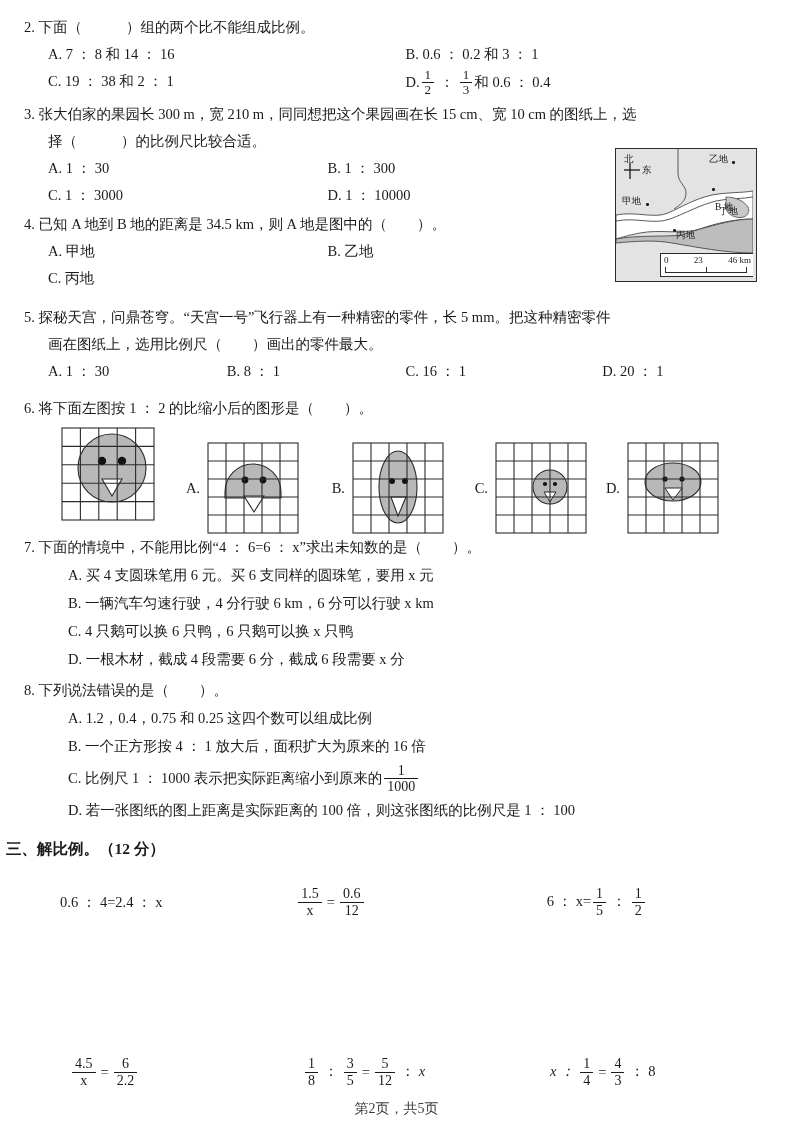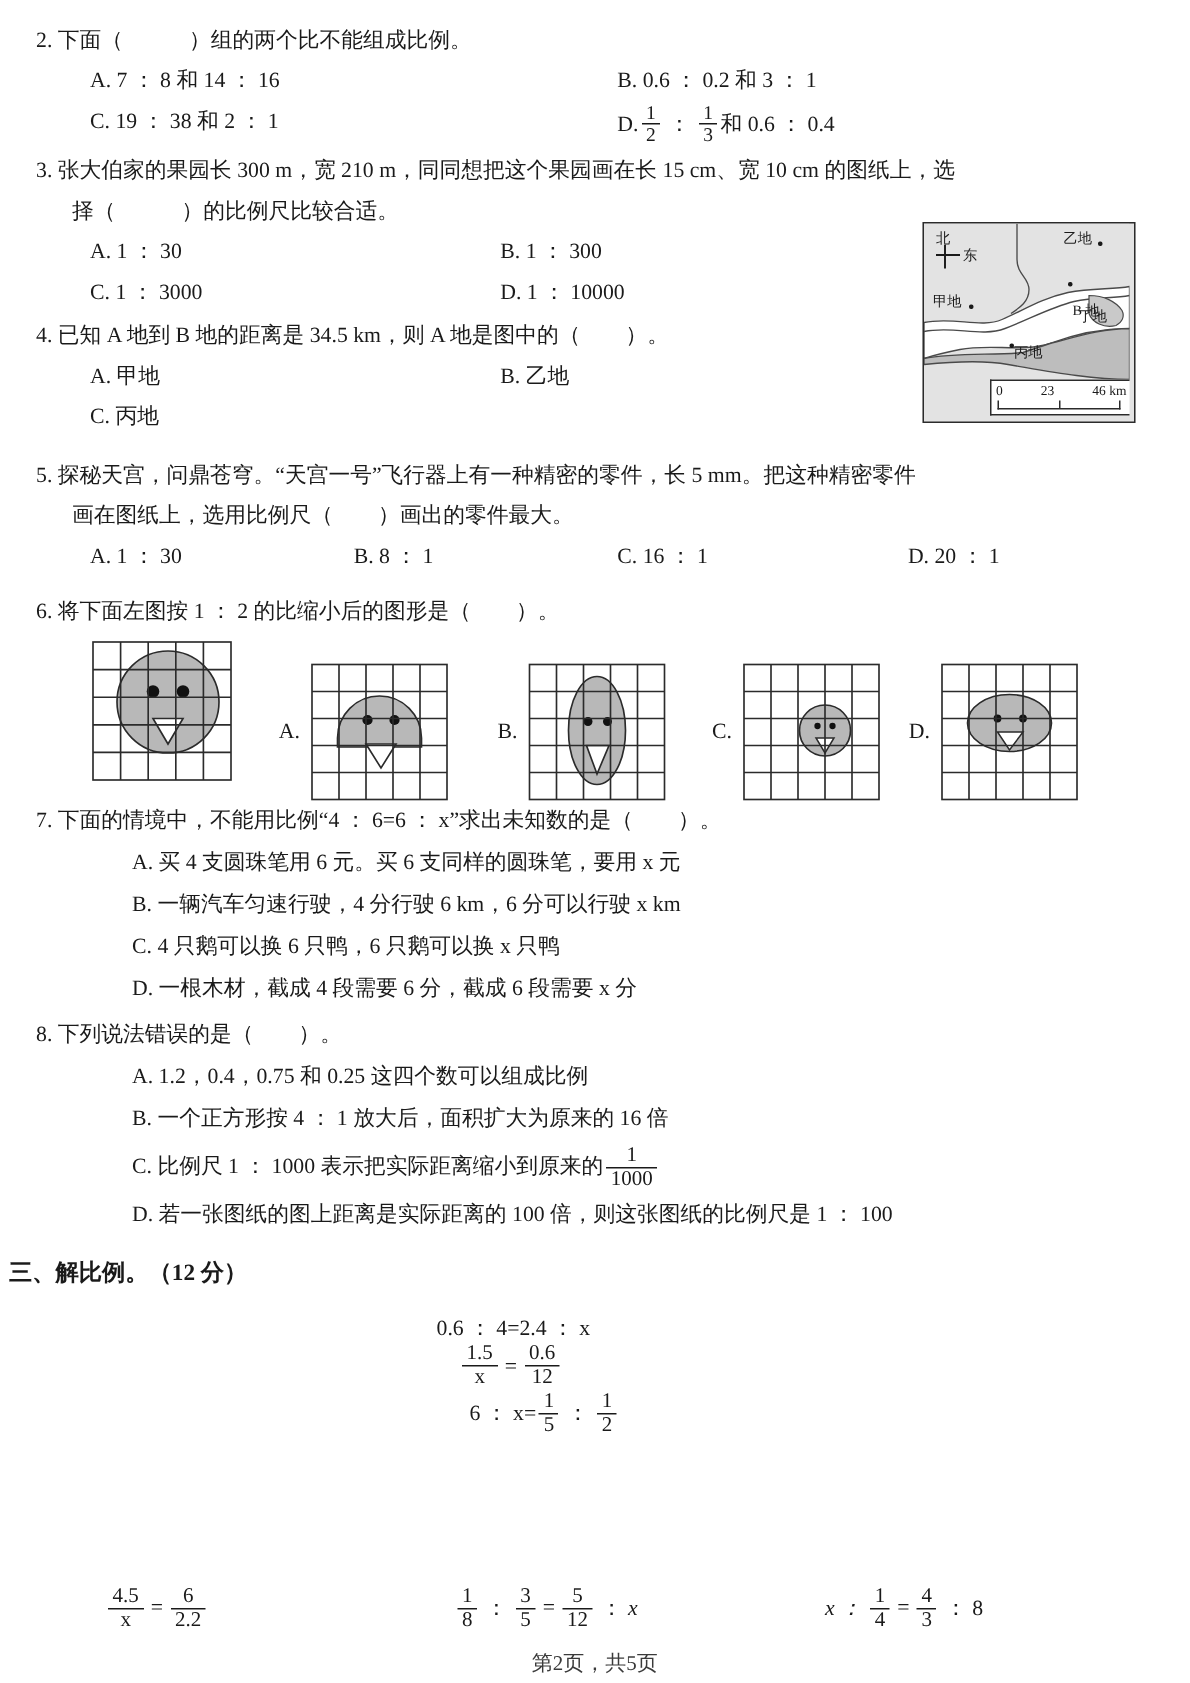--- a/index.html
+++ b/index.html
@@ -27,27 +27,27 @@
     margin: 0;
   }
   .q-stem {
     padding-left: 48px;
     text-indent: -24px;
     padding-right: 44px;
   }
   .q-stem.narrow { padding-right: 186px; }
   .opts {
     display: flex;
-    padding-left: 60px;
+    padding-left: 48px;
     padding-right: 30px;
   }
   .opt { flex: 0 0 auto; }
   .opt-2col .opt { width: 50%; }
   .opt-4col .opt { width: 25%; }
-  .opt-block { padding-left: 88px; padding-right: 30px; }
+  .opt-block { padding-left: 68px; padding-right: 30px; }
   .opt-line { line-height: 28px; }
   .blank { display: inline-block; width: 44px; }
   .blank-sm { display: inline-block; width: 30px; }
   .ital { font-style: italic; }
   .sep { padding: 0 3px; }
   
   .frac {
     display: inline-block;
     vertical-align: -0.52em;
     text-align: center;
@@ -438,21 +438,21 @@
       </div>
       <div class="opt-line">
         <span>D.</span>
         <span>若一张图纸的图上距离是实际距离的 100 倍，则这张图纸的比例尺是 1 ： 100</span>
       </div>
     </div>
   </div>
 
   <div class="sec-head" style="margin-top:10px;">三、解比例。（12 分）</div>
 
-  <div class="eq-row" style="margin-top:12px; height:52px;flex-direction:column;">
+  <div class="eq-row" style="margin-top:12px; height:52px;">
     <div class="eq-cell">
       <span>0.6 ： 4=2.4 ： x</span>
     </div>
     <div class="eq-cell c2">
       <span class="frac big"><span class="num">1.5</span><span class="den">x</span></span><span class="sep">=</span><span class="frac big"><span class="num">0.6</span><span class="den">12</span></span>
     </div>
     <div class="eq-cell c3">
       <span>6 ： x=</span><span class="frac big"><span class="num">1</span><span class="den">5</span></span><span> ： </span><span class="frac big"><span class="num">1</span><span class="den">2</span></span>
     </div>
   </div>

